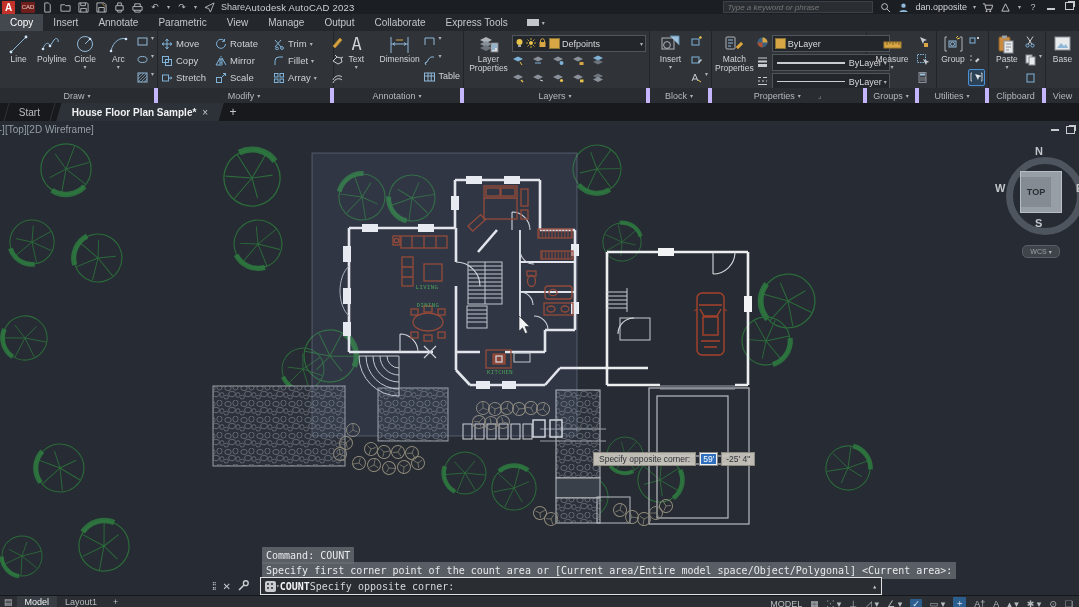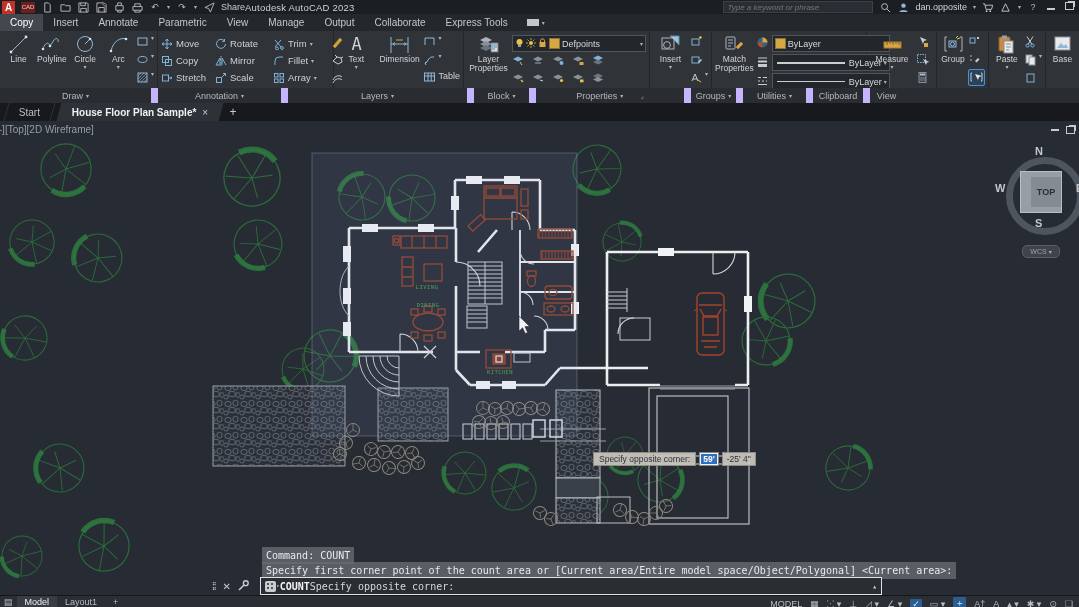--- a/index.html
+++ b/index.html
@@ -23,21 +23,21 @@
   .restore{display:inline-block;width:7px;height:6px;border:1px solid #c8cbce;box-shadow:2px -2px 0 -1px #c8cbce}
   
   #tabstrip{top:14px;left:0;width:1079px;height:17px;background:#24272b;display:flex;align-items:stretch;font-size:10px}
   .rtab{padding:0 10px;display:flex;align-items:center;color:#c3c7cb;cursor:default}
   .rtab.active{background:#43484f;color:#fff}
   .tabmore{display:flex;align-items:center;gap:2px;padding:0 8px;color:#c3c7cb}
   
   #ribbon{top:31px;left:0;width:1079px;height:57px;background:#303439;display:flex}
   #plabels{top:88px;left:0;width:1079px;height:15px;background:#292d32;display:flex}
   .panel{border-right:1px solid #222529;display:flex;padding:2px 3px 0 3px;box-sizing:border-box;gap:2px}
-  .pl{border-right:7px solid #c4b5fd;box-sizing:border-box;display:flex;align-items:center;justify-content:center;
+  .pl{border-right:4px solid #c4b5fd;box-sizing:border-box;display:flex;align-items:center;justify-content:center;
       font-size:9px;color:#b4b8be;gap:3px}
   .bb{width:46px;display:flex;flex-direction:column;align-items:center;justify-content:flex-start;
       font-size:8.5px;line-height:1.08;text-align:center;color:#d0d3d6;padding-top:1px}
   .bb svg{width:21px;height:21px;flex:none}
   .bl{white-space:pre-line}
   .ca{font-size:6px;color:#aeb2b8;line-height:1}
   .sideCol{display:flex;flex-direction:column;justify-content:space-between;padding:2px 0}
   .mi{height:15px;display:flex;gap:2px;color:#cfd2d5;font-size:9px}
   .mi svg{width:13px;height:13px}
   .mi.hl{border:1px solid #4a90d9;background:#2b4257;border-radius:2px;padding:0 1px}
@@ -57,30 +57,30 @@
   .fadd{display:flex;align-items:center;padding:0 8px;color:#c8cbce;font-size:12px}
   
   #canvas{top:121px;left:0;width:1079px;height:474px;background:#262b34;overflow:hidden}
   #vplabel{top:3px;left:-4px;color:#979ea6;font-size:10px}
   #vpwin{top:5px;right:4px;display:flex;gap:7px;align-items:center}
   
   #vcube{top:28px;left:998px;width:80px;height:110px}
   #vcube .ring{position:absolute;left:8px;top:8px;width:64px;height:64px;border:7px solid #5d646c;border-radius:50%;opacity:.75}
   .vcl{position:absolute;color:#c3c7cc;font-size:11px;font-weight:bold}
   #vface{position:absolute;left:22px;top:22px;width:40px;height:40px;background:#989ea5;border:1px solid #b9bec4;
-         display:flex;align-items:center;justify-content:flex-end}
+         display:flex;align-items:center;justify-content:flex-start}
   #vfacein{width:30px;height:30px;background:#848b92;display:flex;align-items:center;justify-content:center;
            color:#2b2f33;font-size:9px;font-weight:bold}
   #wcsbtn{position:absolute;left:24px;top:96px;width:36px;height:11px;background:#3f444b;border:1px solid #585e65;border-radius:5px;
           color:#9aa0a6;font-size:7px;display:flex;align-items:center;justify-content:center;gap:2px}
   
   #dyn{top:331px;left:593px;display:flex;gap:3px;align-items:stretch;font-size:8.5px}
   #dtip{background:rgba(203,200,192,.92);border:1px solid #8f8c84;color:#2f3237;padding:1px 5px;display:flex;align-items:center}
   #dx{background:#f2f2f2;border:1px solid #7f8florian288;border:1px solid #888;padding:0 1px;display:flex;align-items:center}
-  #dx b{background:#2f6fbe;color:#fff;font-weight:bold;padding:0 2px}
+  #dx b{background:#2f6fbe;color:#fff;font-weight:normal;padding:0 2px}
   #dy{background:rgba(203,200,192,.92);border:1px solid #8f8c84;color:#2f3237;padding:0 4px;display:flex;align-items:center}
   
   .cmdhist{position:absolute;font-family:"DejaVu Sans Mono",monospace;font-size:10px;color:#e8eaec;
            background:rgba(104,109,114,.78);padding:3px 4px;white-space:pre}
   #cmdbar{position:absolute;top:456px;left:260px;width:612px;height:16px;background:#2a2e33;border:1px solid #dfe1e3;
           display:flex;align-items:center;padding:0 4px;font-family:"DejaVu Sans Mono",monospace;font-size:10px}
   #cmdctl{position:absolute;top:459px;left:212px;display:flex;gap:7px;align-items:center;color:#c8cbce;font-size:10px}
   .badge{width:11px;height:11px;background:#c9ccd0;border-radius:2px;position:relative}
   .badge i{position:absolute;width:2px;height:2px;background:#555}
   
@@ -677,20 +677,24 @@
           <path d="M5,14l4-5 3,3 2-2 2,4z" fill="#8fb8d8"></path>
         </svg>
         <span>Base</span>
       </div>
   </div>
 </div>
 
 <div id="plabels" class="abs">
   <div class="pl" style="width:158px">
       <span>Draw</span>
+      <span class="ca">▾</span>
+    </div>
+  <div class="pl" style="width:176px">
+      <span>Modify</span>
       <span class="ca">▾</span>
     </div>
   <div class="pl" style="width:130px">
       <span>Annotation</span>
       <span class="ca">▾</span>
     </div>
   <div class="pl" style="width:186px">
       <span>Layers</span>
       <span class="ca">▾</span>
     </div>

